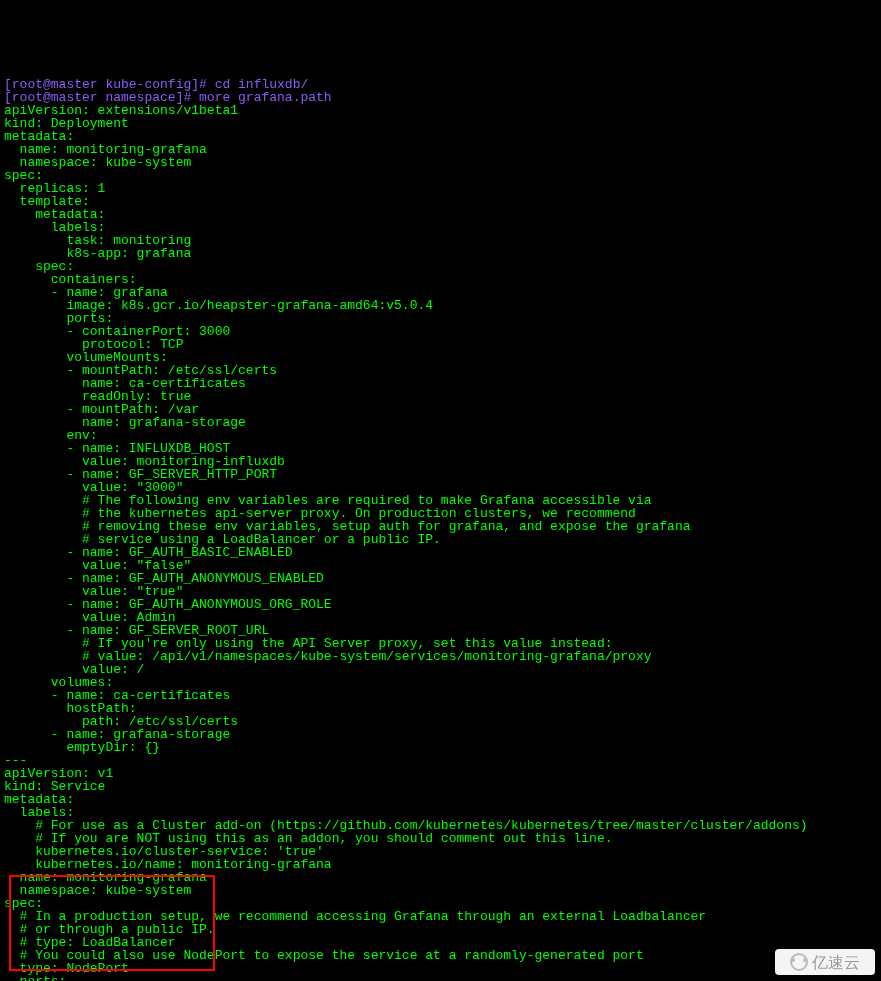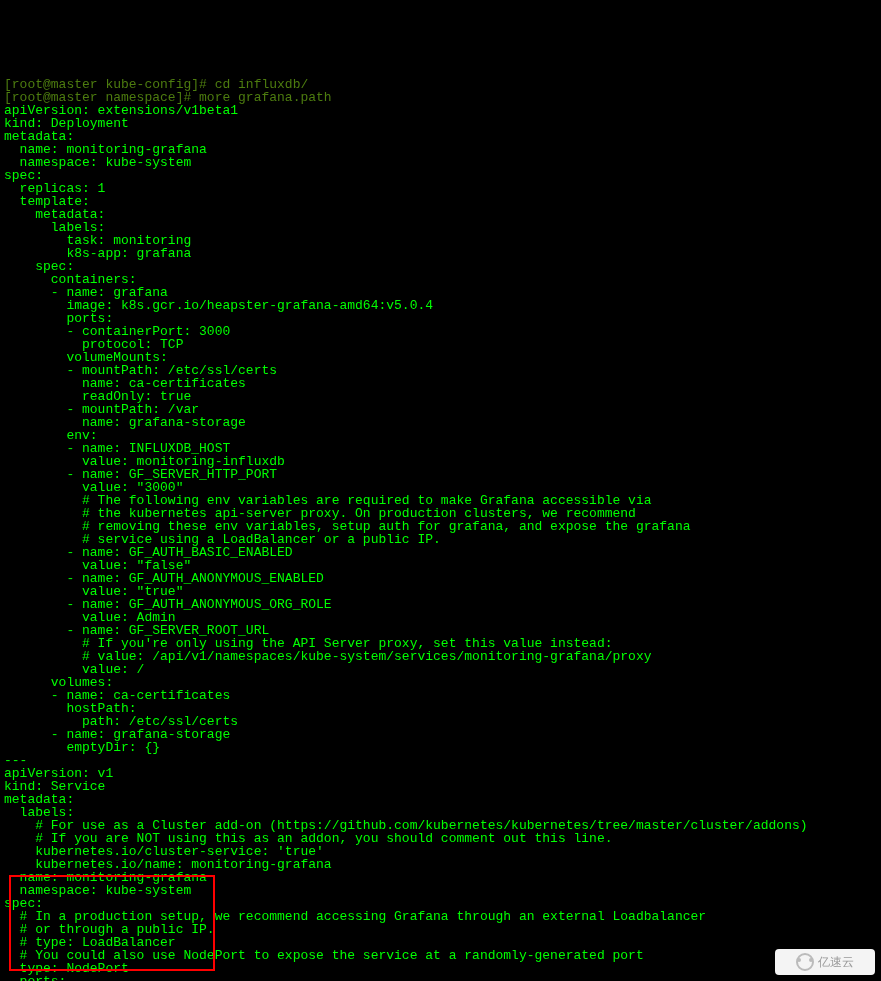--- a/index.html
+++ b/index.html
@@ -1,19 +1,19 @@
 <!DOCTYPE html>
 <html><head>
 <meta charset="utf-8">
 <style>
   html,body{margin:0;padding:0;background:#000;color:#00ff00;font-family:"Courier New",monospace;font-size:13px;line-height:13px;white-space:pre;width:881px;height:981px;overflow:hidden}
   .term{padding:0 4px}
-  .w{color:#4d7c0f}
+  .w{color:#8b5cf6}
   .box{position:absolute;border:2px solid #ff0000;pointer-events:none}
-  .watermark{position:absolute;bottom:6px;right:6px;width:100px;height:26px;background:#f4f4f4;border-radius:4px;font-family:sans-serif;font-size:12px;color:#999;display:flex;align-items:center;justify-content:center}
+  .watermark{position:absolute;bottom:6px;right:6px;width:100px;height:26px;background:#f4f4f4;border-radius:4px;font-family:sans-serif;font-size:16px;color:#999;display:flex;align-items:center;justify-content:center}
   .wm-dots{display:inline-block;width:14px;height:14px;border:2px solid #bbb;border-radius:50%;margin-right:4px;position:relative}
   .wm-dots::before,.wm-dots::after{content:"";position:absolute;width:4px;height:4px;background:#bbb;border-radius:50%}
   .wm-dots::before{left:-1px;top:3px}
   .wm-dots::after{right:-1px;top:3px}
 </style>
 </head>
 <body>
 
 
 

